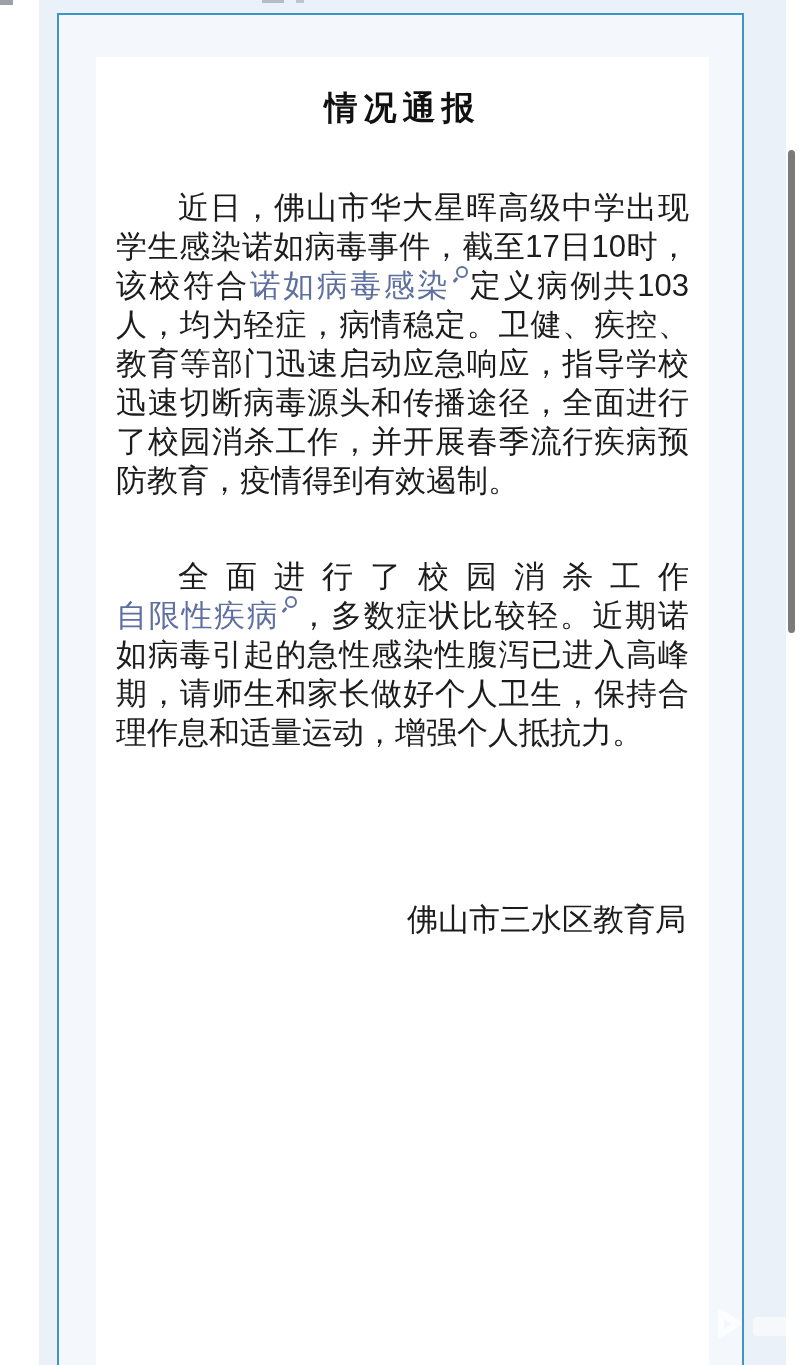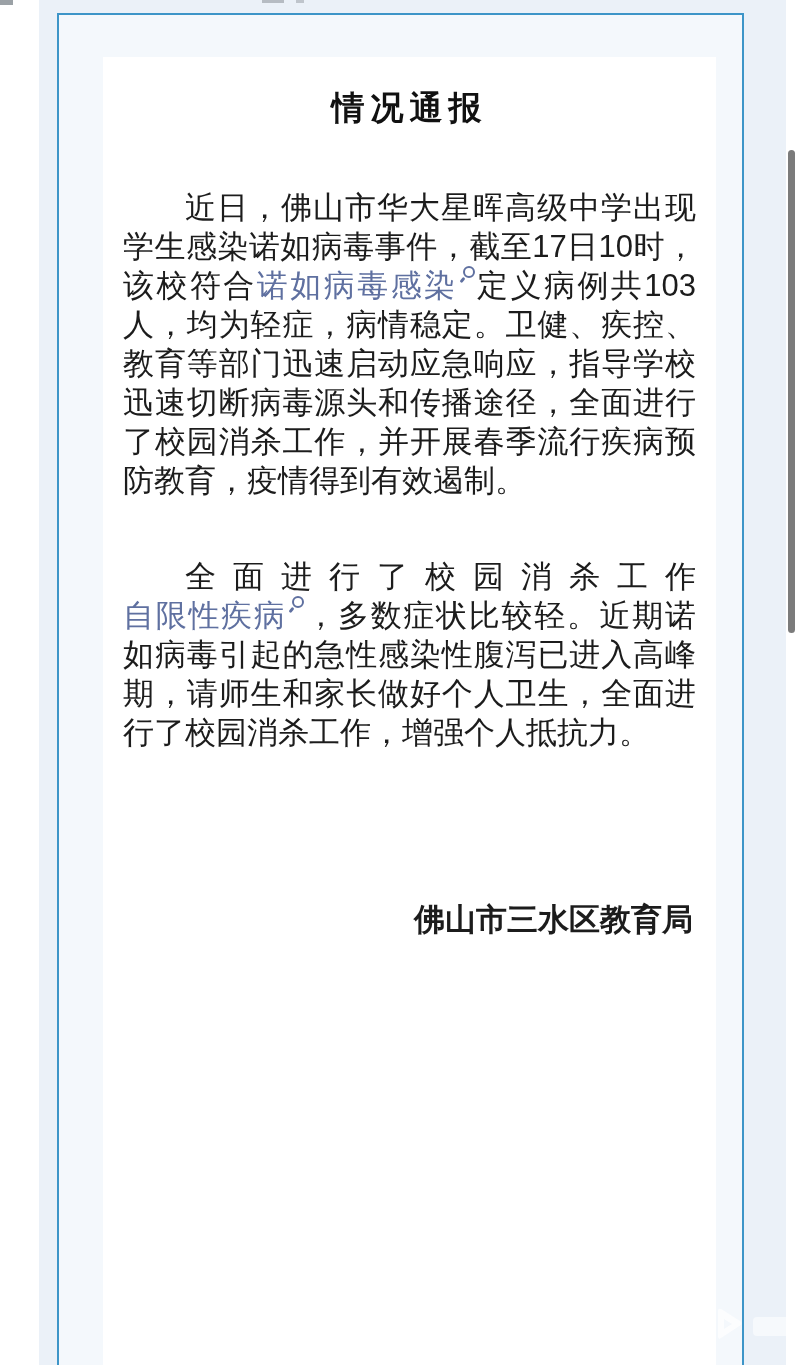--- a/index.html
+++ b/index.html
@@ -35,21 +35,21 @@
     background:var(--page-strip);
   }
   .notice-box{
     position:absolute;left:57px;top:13px;
     width:687px;height:1352px;
     border:2px solid var(--box-border);
     border-bottom:none;
     background:var(--box-bg);
   }
   .notice-card{
-    position:absolute;left:103px;top:57px;
+    position:absolute;left:96px;top:57px;
     width:613px;height:1308px;
     background:var(--card-bg);
     padding:31px 20px 0 20px;
   }
   .notice-title{
     text-align:center;
     font-size:33px;
     line-height:40px;
     font-weight:700;
     letter-spacing:6px;
@@ -92,21 +92,20 @@
     border-radius:1.5px;
     transform:rotate(38deg);
   }
   .signature{
     margin-top:140px;
     text-align:right;
     font-size:31px;
     line-height:56px;
     color:var(--body-text);
     padding-right:3px;
-    font-weight:bold;
   }
   .scrollbar-thumb{
     position:absolute;left:788px;top:150px;
     width:7px;height:483px;
     border-radius:4px;
     background:var(--scrollbar);
   }
   .watermark{
     position:absolute;left:703px;top:1300px;
     width:95px;height:56px;
@@ -136,21 +135,21 @@
   <div class="artifact a3"></div>
 
   <div class="notice-box"></div>
 
   <div class="notice-card">
     <h1 class="notice-title">情况通报</h1>
 
     <div class="article-body">
 
     <p class="para"><span>近日，佛山市华大星晖高级中学出现学生感染诺如病毒事件，截至17日10时，该校符合</span><a class="entity-link">诺如病毒感染<span class="mag-icon"></span></a><span>定义病例共103人，均为轻症，病情稳定。卫健、疾控、教育等部门迅速启动应急响应，指导学校迅速切断病毒源头和传播途径，全面进行了校园消杀工作，并开展春季流行疾病预防教育，疫情得到有效遏制。</span></p>
-        <p class="para"><span>全面进行了校园消杀工作</span><a class="entity-link">自限性疾病<span class="mag-icon"></span></a><span>，多数症状比较轻。近期诺如病毒引起的急性感染性腹泻已进入高峰期，请师生和家长做好个人卫生，全面进行了校园消杀工作，增强个人抵抗力。</span></p>
+        <p class="para"><span>全面进行了校园消杀工作</span><a class="entity-link">自限性疾病<span class="mag-icon"></span></a><span>，多数症状比较轻。近期诺如病毒引起的急性感染性腹泻已进入高峰期，请师生和家长做好个人卫生，保持合理作息和适量运动，增强个人抵抗力。</span></p>
       </div>
 
     <div class="signature">
       <div>佛山市三水区教育局</div>
     </div>
   </div>
 
   <div class="scrollbar-thumb"></div>
 
   <div class="watermark">

